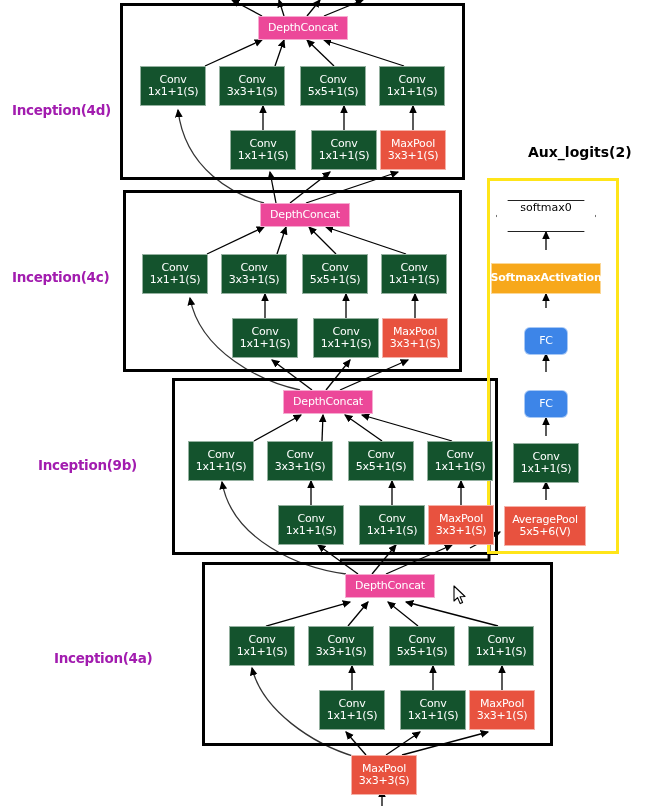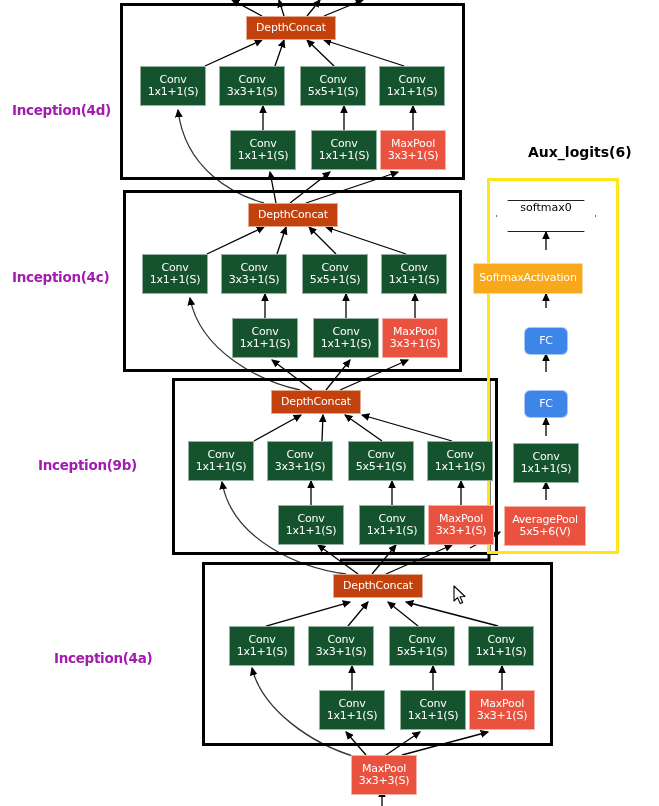--- a/index.html
+++ b/index.html
@@ -36,21 +36,21 @@
     font-size: 11px;
     line-height: 12.5px;
     letter-spacing: -0.2px;
     text-align: center;
     white-space: nowrap;
     border: 1px solid rgba(255,255,255,0.55);
   }
   .node .l1, .node .l2 { display: block; }
   .node.conv     { background: #14532d; }
   .node.pool     { background: #e8523f; }
-  .node.concat   { background: #c2410c; }
+  .node.concat   { background: #ec4899; margin-left: 12px; }
   .node.softmax  { background: #f7a81b; }
   .node.fc       { background: #3d85e8; border-radius: 6px; }
 
   .octa {
     position: absolute;
     box-sizing: border-box;
     background: #ffffff;
     border: 1px solid #222;
     color: #000;
     font-size: 11px;
@@ -192,21 +192,21 @@
   <div class="frame" style="left:120px; top:3px; width:345px; height:177px;"></div>
   <div class="frame" style="left:123px; top:190px; width:339px; height:182px;"></div>
   <div class="frame" style="left:172px; top:378px; width:326px; height:177px;"></div>
   <div class="frame" style="left:202px; top:562px; width:351px; height:184px;"></div>
   <div class="frame aux" style="left:487px; top:178px; width:132px; height:376px;"></div>
 
   <div class="blocklabel" style="left:12px; top:102px;">Inception(4d)</div>
   <div class="blocklabel" style="left:12px; top:269px;">Inception(4c)</div>
   <div class="blocklabel" style="left:38px; top:457px;">Inception(9b)</div>
   <div class="blocklabel" style="left:54px; top:650px;">Inception(4a)</div>
-  <div class="auxtitle" style="left:528px; top:144px;">Aux_logits(6)</div>
+  <div class="auxtitle" style="left:528px; top:144px;">Aux_logits(2)</div>
 
   <div class="node concat" style="left:246px; top:16px; width:90px; height:24px;">
     <span class="l1">DepthConcat</span>
   </div>
   <div class="node conv" style="left:140px; top:66px; width:66px; height:40px;">
     <span class="l1">Conv</span>
     <span class="l2">1x1+1(S)</span>
   </div>
   <div class="node conv" style="left:219px; top:66px; width:66px; height:40px;">
     <span class="l1">Conv</span>
@@ -330,21 +330,21 @@
   </div>
 
   <div class="node pool" style="left:351px; top:755px; width:66px; height:40px;">
     <span class="l1">MaxPool</span>
     <span class="l2">3x3+3(S)</span>
   </div>
 
   <div class="octa" style="left:496px; top:200px; width:100px; height:32px;">
     <span>softmax0</span>
   </div>
-  <div class="node softmax" style="left:473px; top:263px; width:110px; height:31px;">
+  <div class="node softmax" style="left:491px; top:263px; width:110px; height:31px;font-weight:bold;">
     <span class="l1">SoftmaxActivation</span>
   </div>
   <div class="node fc" style="left:524px; top:327px; width:44px; height:28px;">
     <span class="l1">FC</span>
   </div>
   <div class="node fc" style="left:524px; top:390px; width:44px; height:28px;">
     <span class="l1">FC</span>
   </div>
   <div class="node conv" style="left:513px; top:443px; width:66px; height:40px;">
     <span class="l1">Conv</span>

